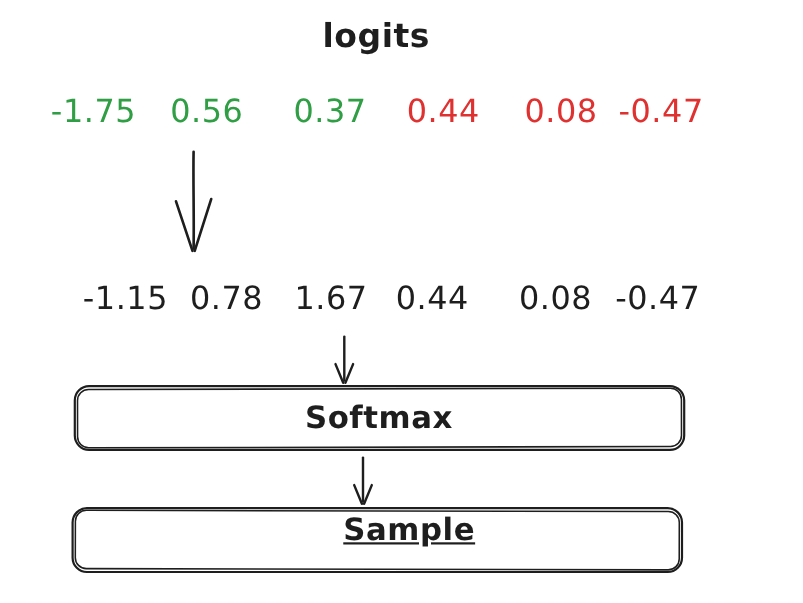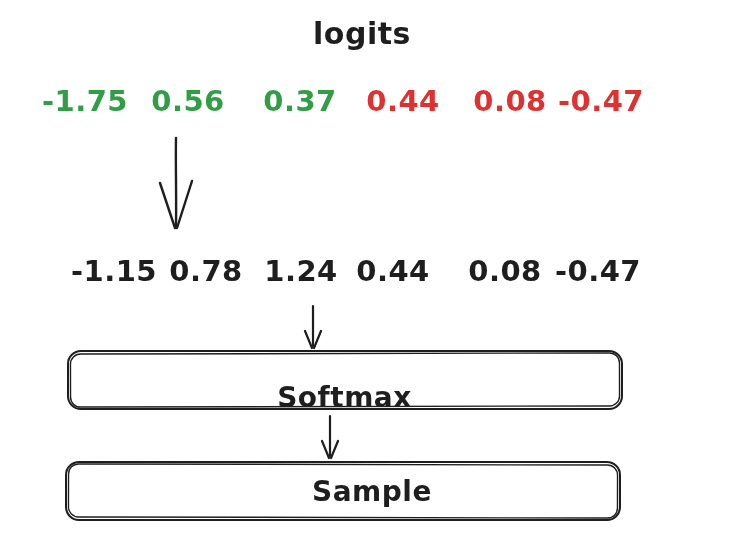--- a/index.html
+++ b/index.html
@@ -22,27 +22,26 @@
   }
   .title {
     position: absolute;
     top: 16px;
     left: 342px;
     transform: translateX(-50%);
     font-size: 30px;
     font-weight: 600;
     letter-spacing: 0.5px;
     white-space: nowrap;
-    margin-left: 20px;
   }
   .num {
     position: absolute;
     transform: translateX(-50%);
     font-size: 29px;
-    font-weight: 700;
+    font-weight: 400;
     letter-spacing: 0.5px;
     white-space: nowrap;
   }
   .row1 .num { top: 84px; }
   .row2 .num { top: 254px; margin-left: 24px; }
   [data-color="green"] { color: #2f9e44; }
   [data-color="red"]   { color: #e03131; }
   .delta-label {
     position: absolute;
     left: 201px;
@@ -62,22 +61,22 @@
   .box-label {
     position: absolute;
     display: flex;
     align-items: center;
     justify-content: center;
     font-size: 28px;
     font-weight: 600;
     letter-spacing: 0.5px;
     white-space: nowrap;
   }
-  .softmax-label { left: 68px; top: 369px; width: 553px; height: 56px; }
-  .sample-label  { left: 66px; top: 462px; width: 612px; height: 58px; }
+  .softmax-label { left: 68px; top: 351px; width: 553px; height: 56px; }
+  .sample-label  { left: 66px; top: 452px; width: 612px; height: 58px; text-decoration: underline; }
 </style>
 </head>
 <body>
 
 <div class="canvas">
 
   <div class="title hand">logits</div>
 
   <div class="row1">
     <span class="num" style="left:85px" data-color="green">-1.75</span>
@@ -90,21 +89,21 @@
 
   <svg class="sketch" style="left:148px; top:134px;" width="60" height="100">
     <path d="M28 4 C27.5 30 28.5 62 28 92" stroke-width="2.4"></path>
     <path d="M12 49 L27 94" stroke-width="2.4"></path>
     <path d="M44 47 L29 94" stroke-width="2.4"></path>
   </svg>
 
   <div class="row2">
     <span class="num" style="left:90px">-1.15</span>
     <span class="num" style="left:182px">0.78</span>
-    <span class="num" style="left:277px">1.24</span>
+    <span class="num" style="left:277px">1.67</span>
     <span class="num" style="left:369px">0.44</span>
     <span class="num" style="left:481px">0.08</span>
     <span class="num" style="left:574px">-0.47</span>
   </div>
 
   <svg class="sketch" style="left:299px; top:304px;" width="30" height="48">
     <path d="M14 2 L14 42" stroke-width="2.2"></path>
     <path d="M6 27 L13 44" stroke-width="2.2"></path>
     <path d="M22 27 L15 44" stroke-width="2.2"></path>
   </svg>

